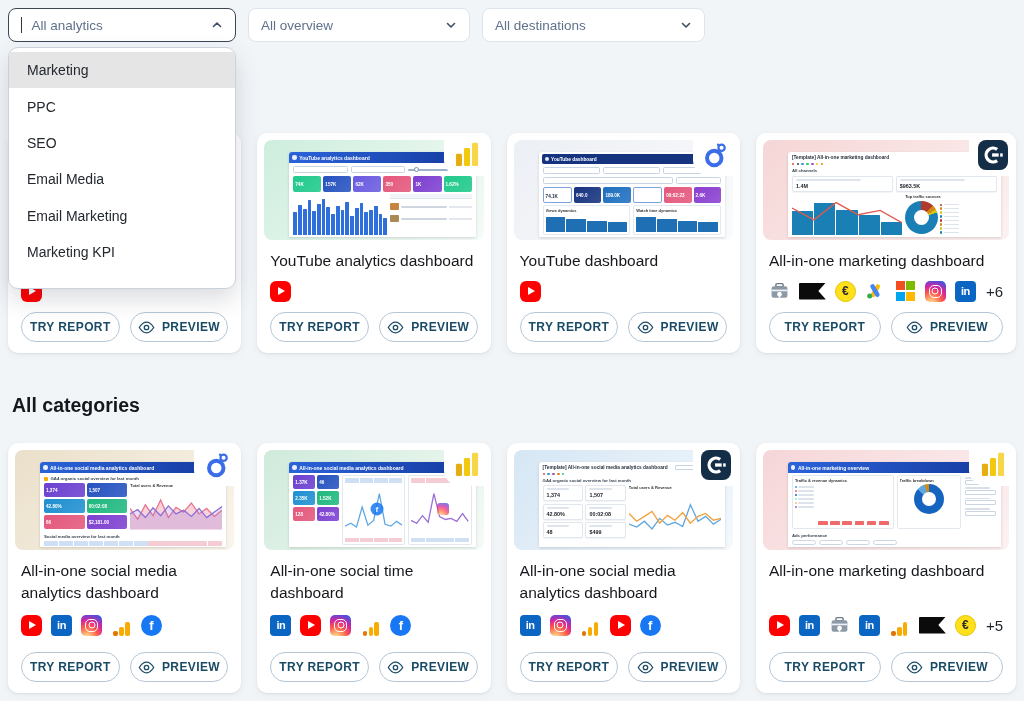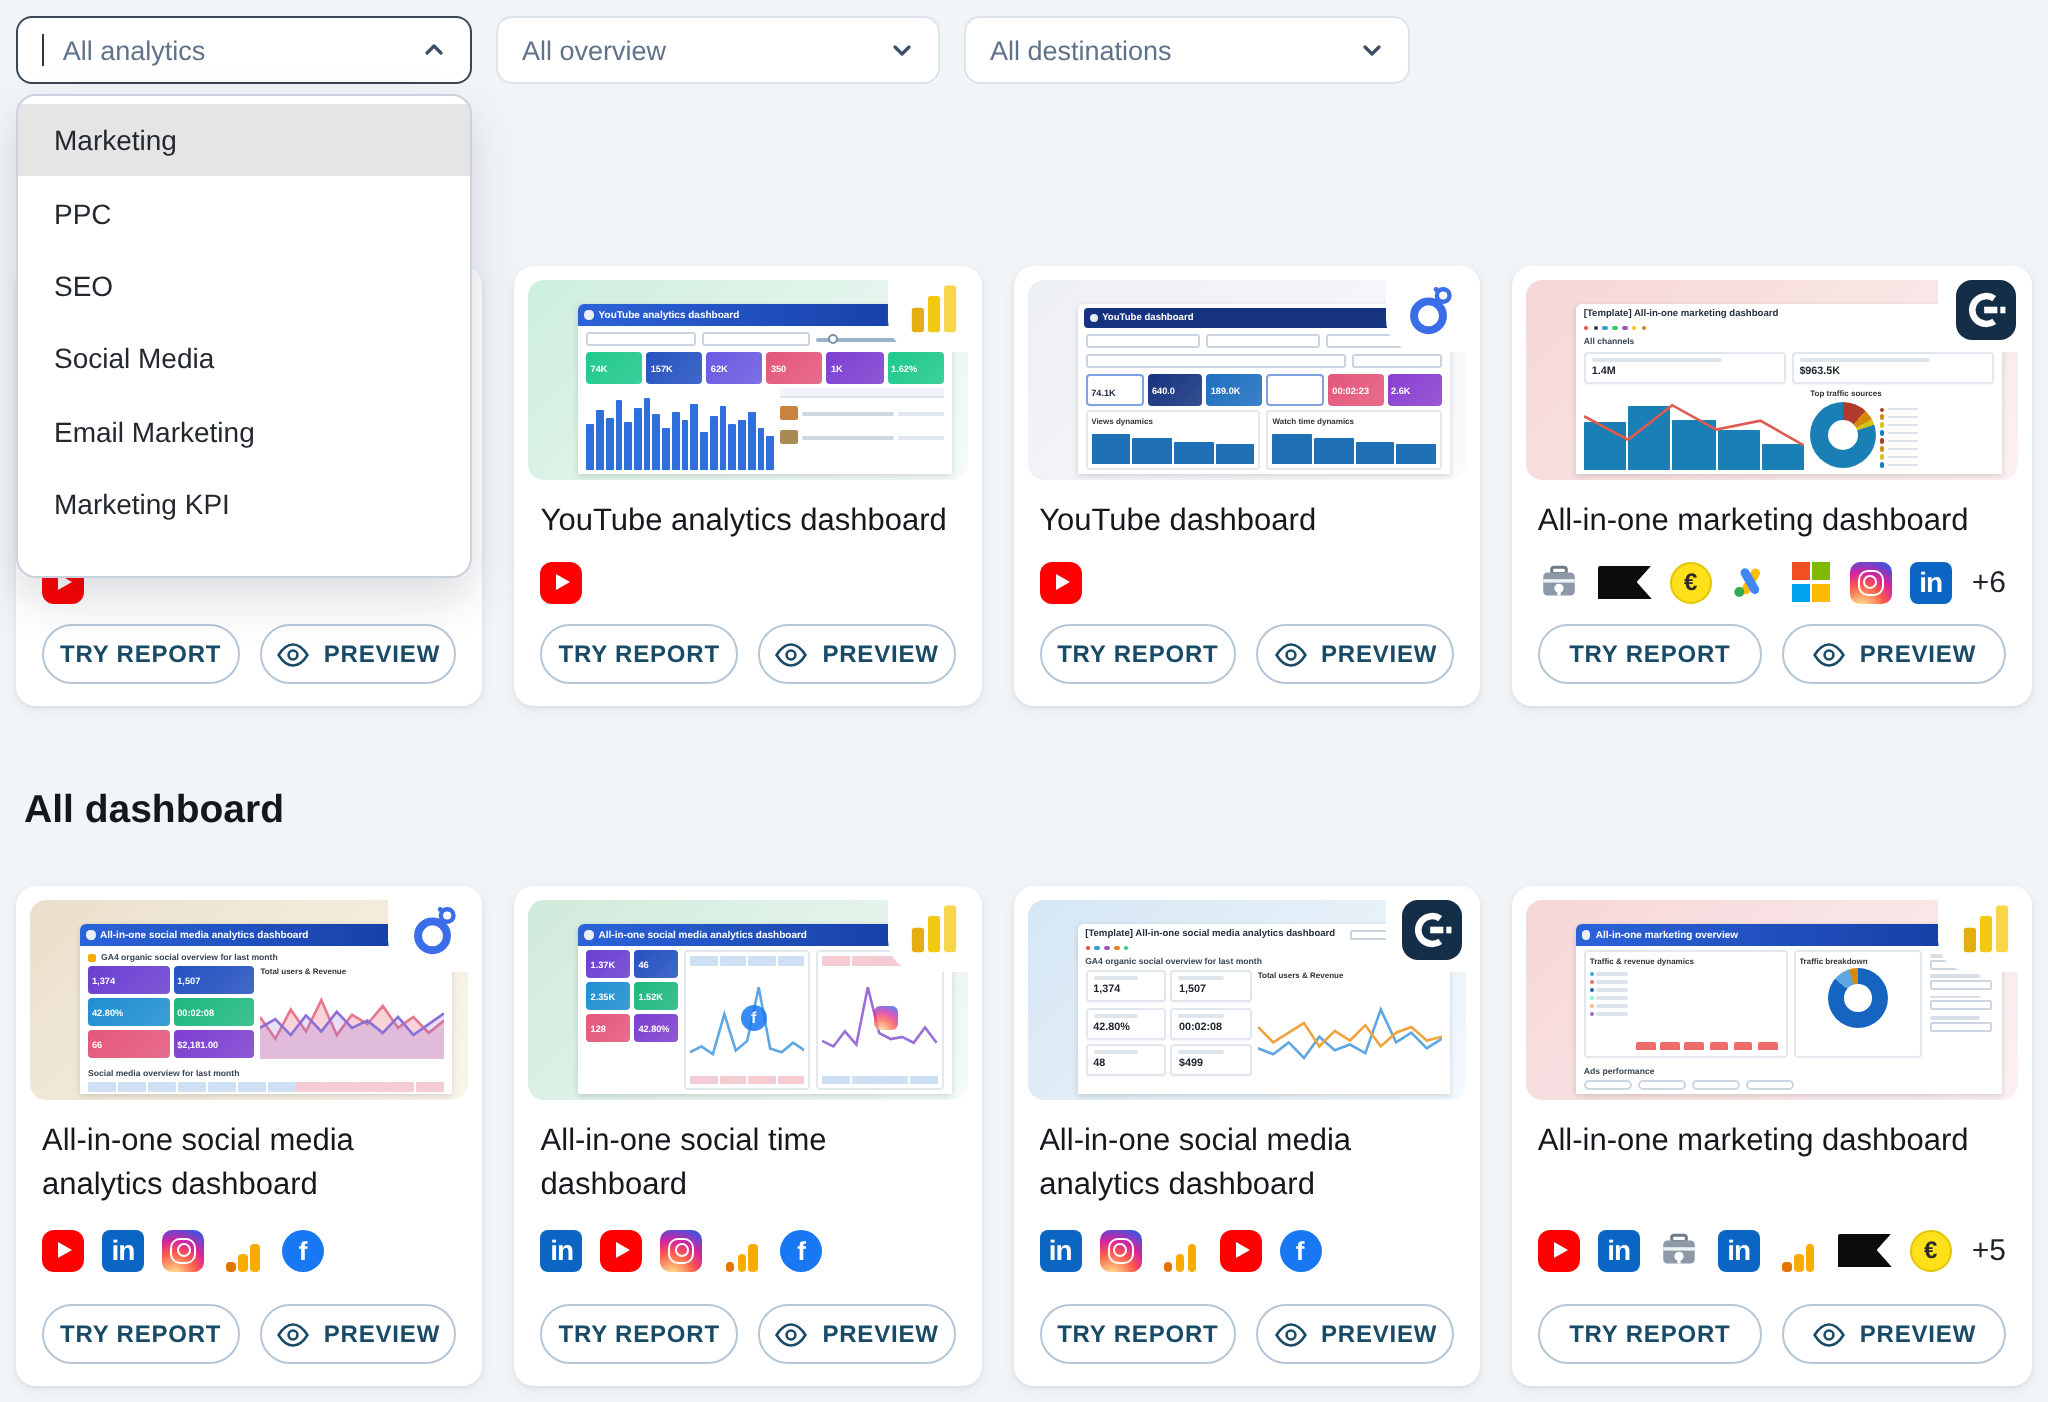--- a/index.html
+++ b/index.html
@@ -53,21 +53,21 @@
          border-bottom-left-radius:16px;border-top-right-radius:10px;display:flex;align-items:center;
          justify-content:center;z-index:5}
   .badge svg{width:28px;height:28px}
   .badge .dk{width:30px;height:30px;background:#152e47;border-radius:8px;display:flex;align-items:center;justify-content:center}
   .badge .dk svg{width:22px;height:22px}
 
   
   .ci{width:21px;height:21px;display:inline-flex;align-items:center;justify-content:center;border-radius:5px;flex:none;position:relative}
   .yt{background:#f00;border-radius:6px}
   .yt-tri{width:0;height:0;border-left:7px solid #fff;border-top:4.5px solid transparent;border-bottom:4.5px solid transparent;margin-left:2px}
-  .li{background:#0a66c2;border-radius:4px;color:#fff;font-size:14px;font-weight:bold;letter-spacing:-.5px}
+  .li{background:#0a66c2;border-radius:4px;color:#fff;font-size:11px;font-weight:bold;letter-spacing:-.5px}
   .ig{background:radial-gradient(circle at 28% 110%,#fdf497 0%,#fd5949 42%,#d6249f 64%,#285AEB 95%)}
   .ig-b{position:absolute;inset:4px;border:1.6px solid #fff;border-radius:5px}
   .ig-d{position:absolute;width:7px;height:7px;border:1.6px solid #fff;border-radius:50%;left:50%;top:50%;transform:translate(-50%,-50%)}
   .ga{background:transparent;align-items:flex-end;gap:1.5px;border-radius:0}
   .gb{display:inline-block;width:4.4px;border-radius:2px;background:#F9AB00}
   .g1{height:5px;background:#E37400}.g2{height:9px}.g3{height:14px}
   .fb{background:#1877F2;border-radius:50%;color:#fff;font-weight:bold;font-size:13px}
   .ms{display:inline-grid;grid-template-columns:9px 9px;gap:1.6px;border-radius:0}
   .msq{width:9px;height:9px}
   .kl{background:#0b0b0b;width:27px;height:17px;border-radius:1px;clip-path:polygon(0 0,100% 0,72% 50%,100% 100%,0 100%)}
@@ -166,21 +166,21 @@
     <div class="sel w3">
       <span class="lab">All destinations</span>
       <span class="chev">
         <svg width="12" height="12" viewBox="0 0 12 12">
             <polyline points="2.5,4.5 6,8 9.5,4.5" fill="none" stroke="#3d4f66" stroke-width="1.6" stroke-linecap="round" stroke-linejoin="round"></polyline>
           </svg>
       </span>
     </div>
   </div>
 
-  <div class="sect">All dashboard</div>
+  <div class="sect">All categories</div>
 
   <div class="grid grid1" id="row1">
       <div class="card">
         <div class="thumb" style="background: linear-gradient(135deg, rgb(238, 241, 245) 0%, rgb(250, 251, 252) 100%);">
           <div class="tscreen">
             <div class="darkcol"></div>
           </div>
         </div>
         <div class="badge">
           <svg viewBox="0 0 24 24">
@@ -958,17 +958,17 @@
             </button>
           </div>
         </div>
       </div>
     </div>
 
   <div class="dd" id="ddmenu">
       <div class="dd-item hl">Marketing</div>
       <div class="dd-item">PPC</div>
       <div class="dd-item">SEO</div>
-      <div class="dd-item">Social Media</div>
+      <div class="dd-item">Email Media</div>
       <div class="dd-item">Email Marketing</div>
       <div class="dd-item">Marketing KPI</div>
     </div>
 </div>
 
 </body></html>

